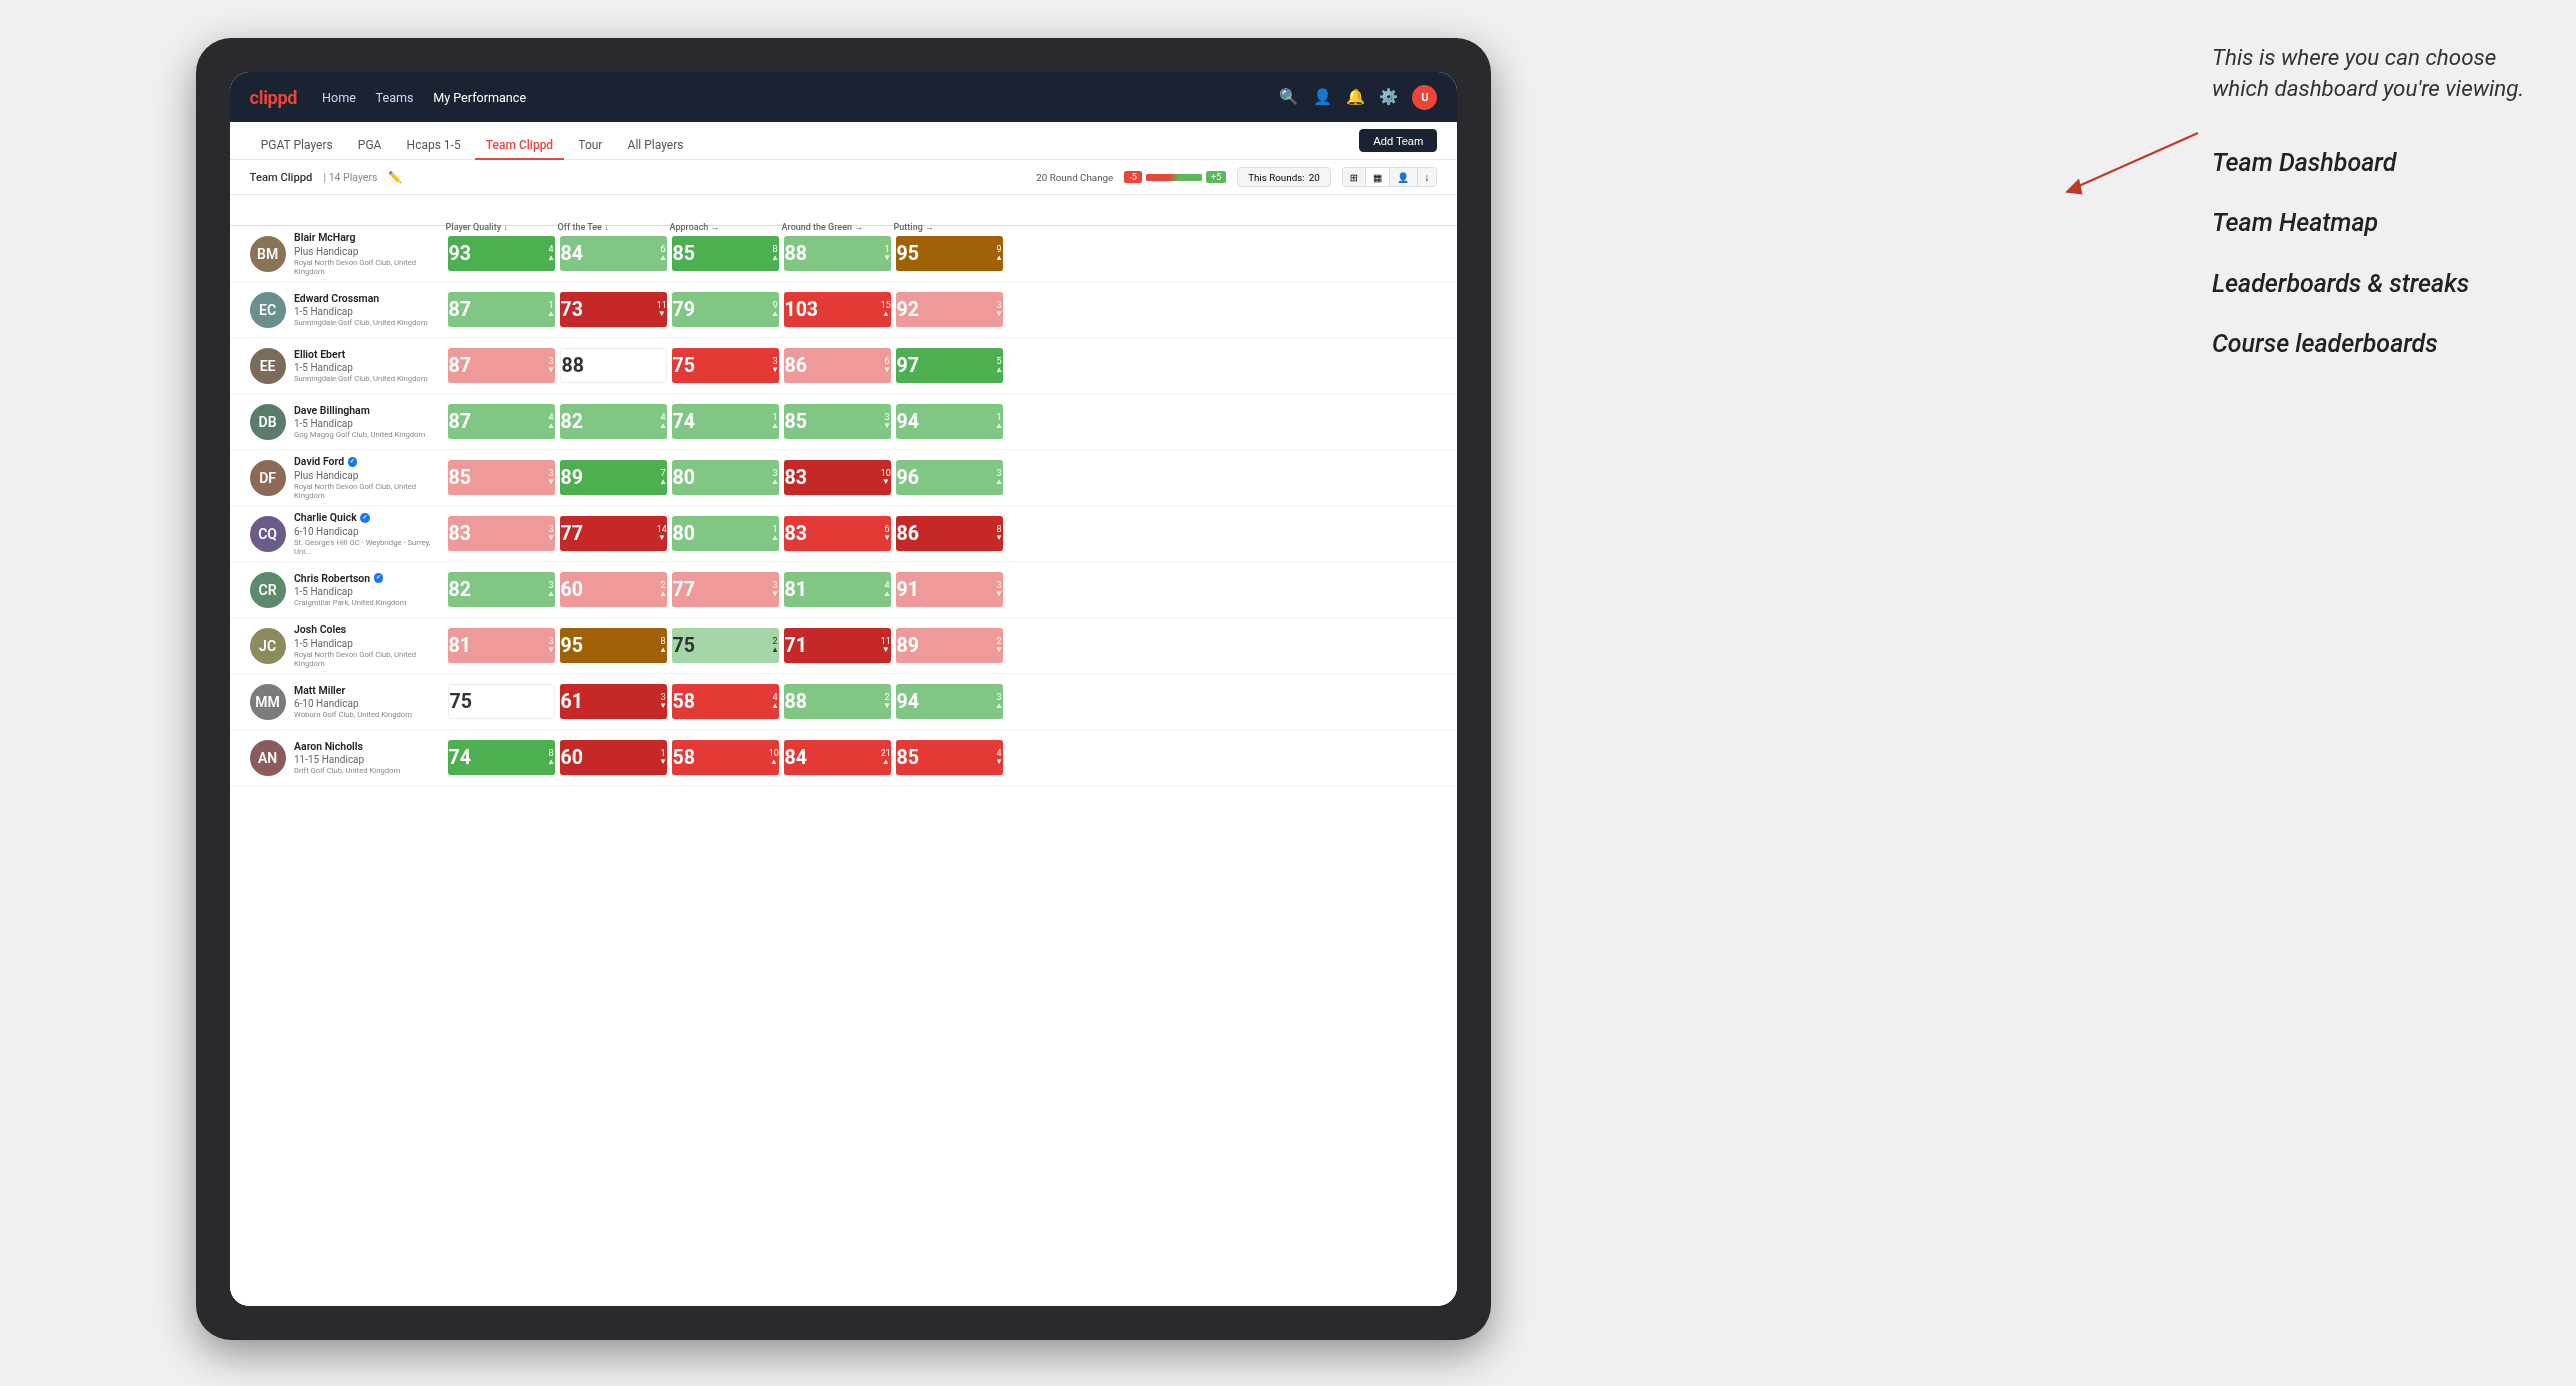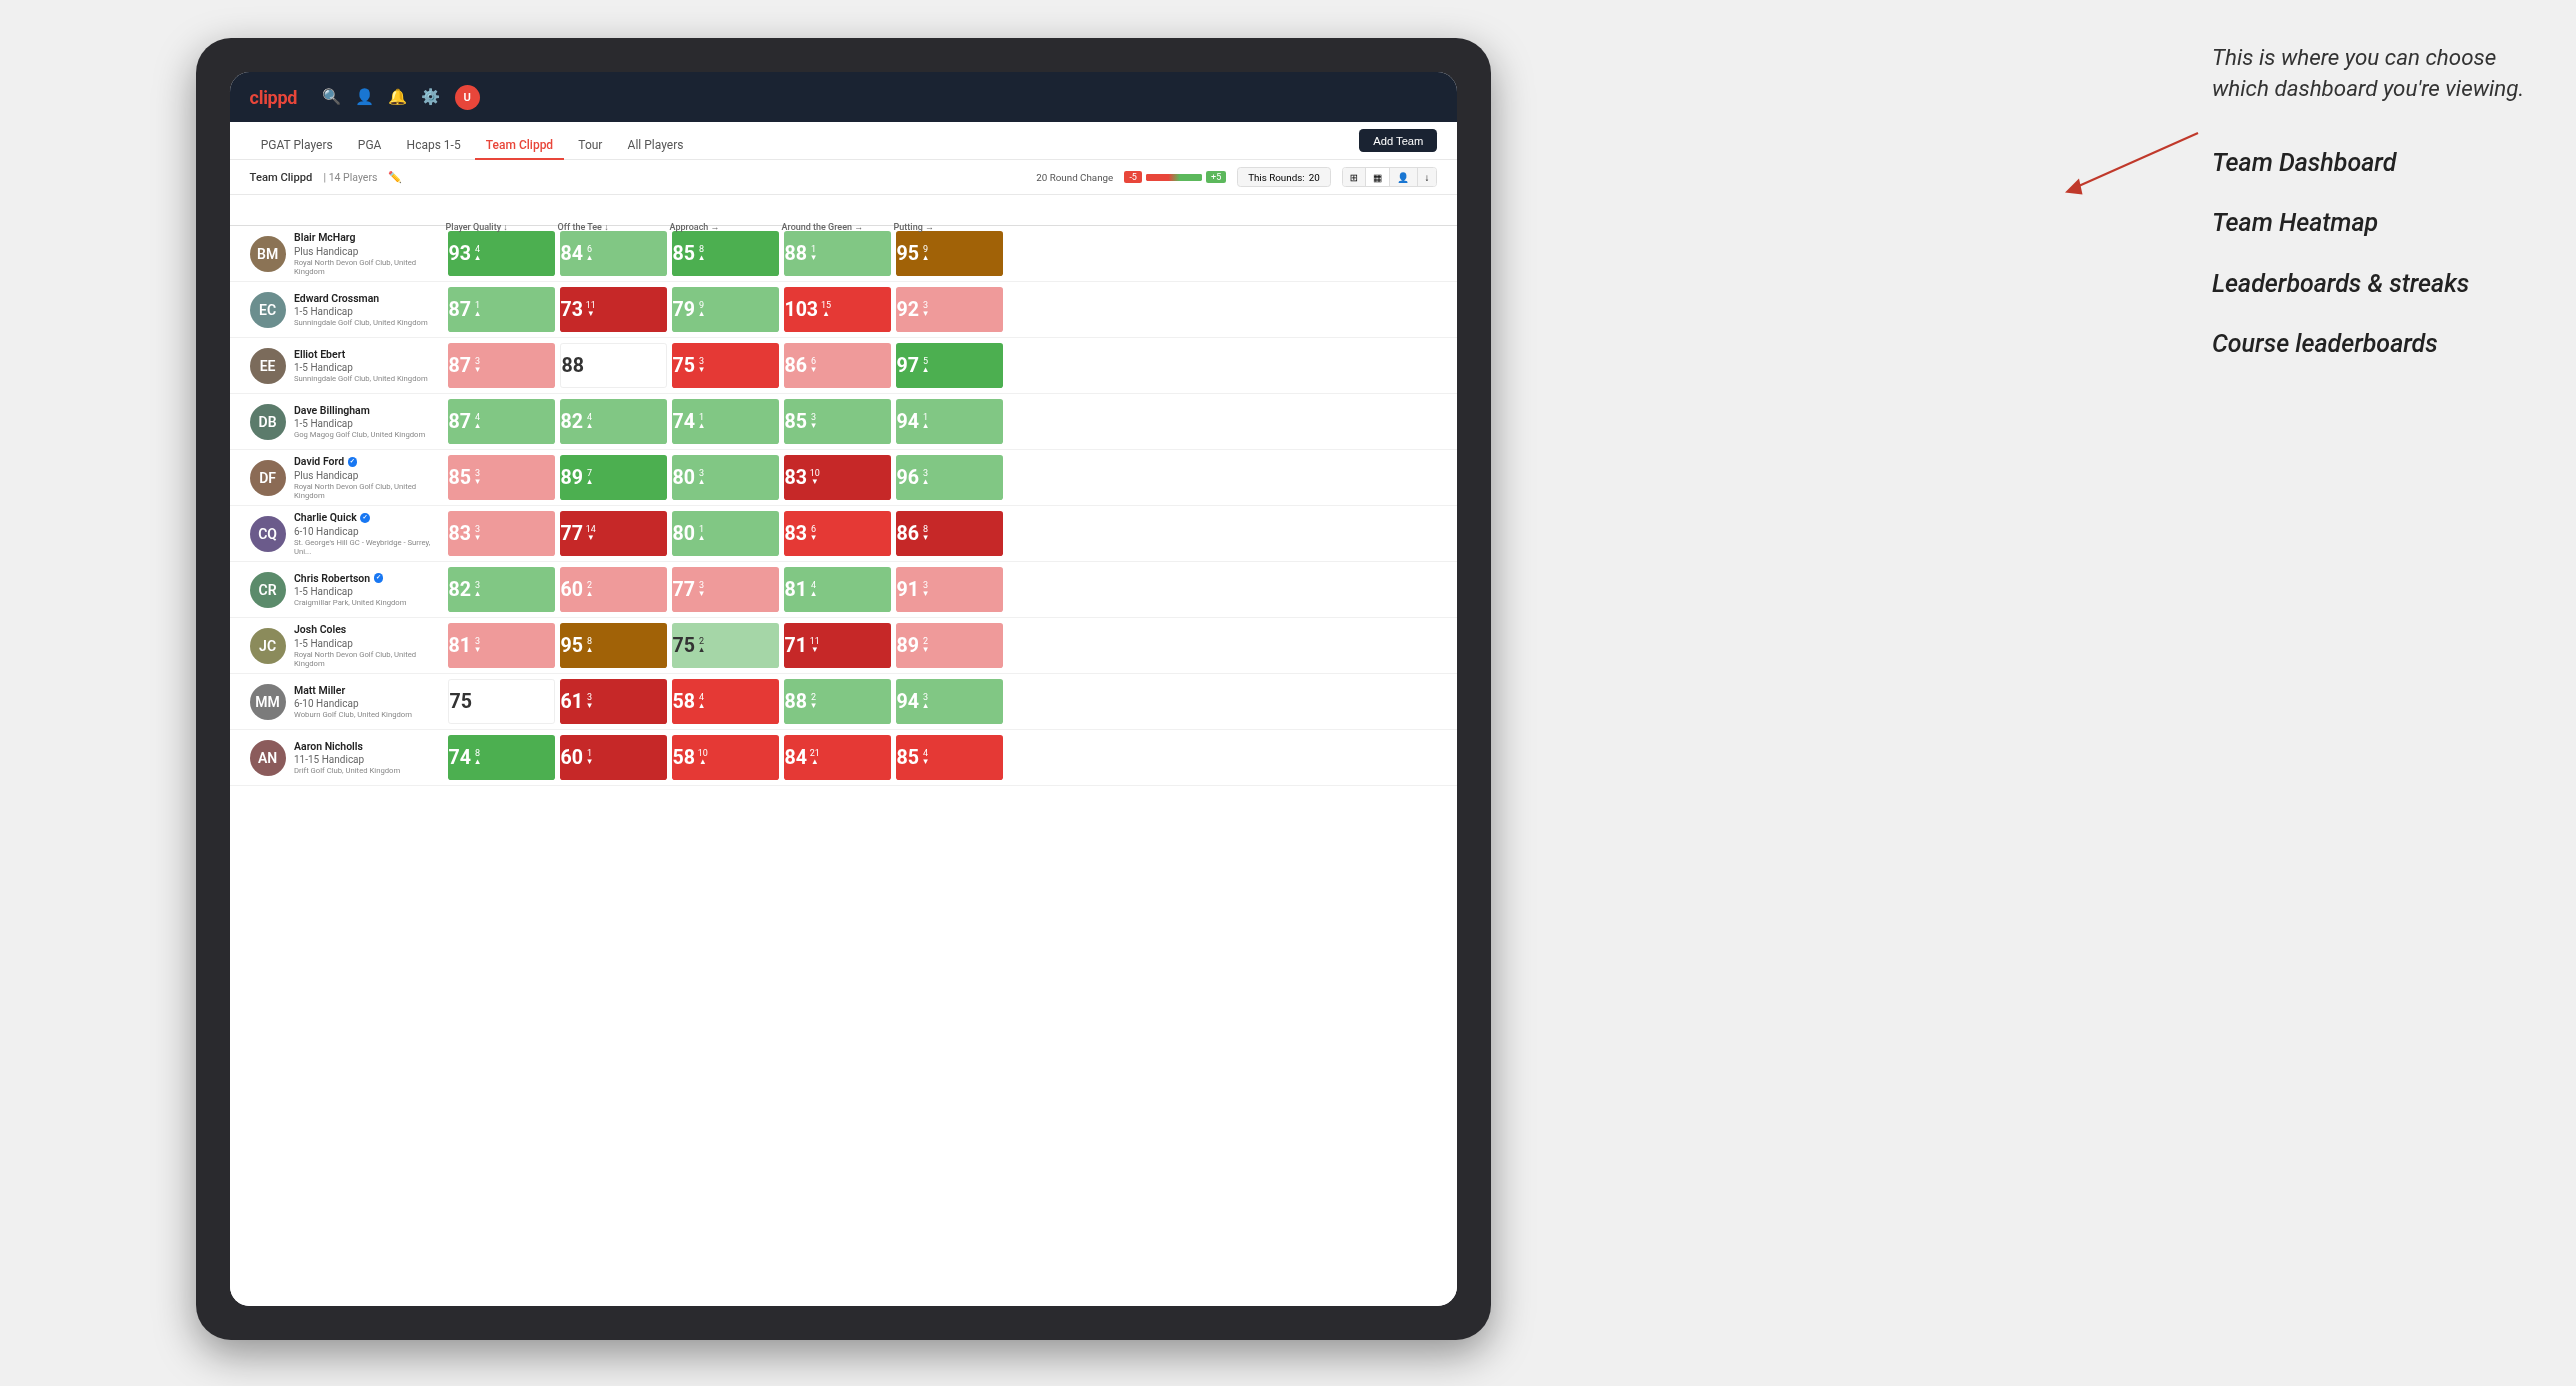--- a/index.html
+++ b/index.html
@@ -316,22 +316,22 @@
       color: #666;
     }
     .player-club {
       font-size: 7.7px;
       color: #888;
     }
 
     .score-cell {
       display: flex;
       align-items: center;
-      justify-content: flex-start;
-      height: 45px;
+      justify-content: space-between;
+      height: 35px;
       border-radius: 2.8px;
       margin: 1.4px 2.8px;
       font-size: 19.6px;
       font-weight: 700;
       color: #fff;
       position: relative;
     }
     .score-cell.white {
       background: #fff;
       color: #333;
@@ -369,20 +369,25 @@
     }
   </style>
 </head>
 <body>
 
 <div class="ipad-frame">
   <div class="ipad-screen">
 
     <div class="navbar">
       <div class="nav-logo">clippd</div>
+      <div class="nav-items">
+        <span class="nav-item">Home</span>
+        <span class="nav-item">Teams</span>
+        <span class="nav-item active">My Performance</span>
+      </div>
       <div class="nav-right">
         <span class="nav-icon">🔍</span>
         <span class="nav-icon">👤</span>
         <span class="nav-icon">🔔</span>
         <span class="nav-icon">⚙️</span>
         <div class="nav-avatar">U</div>
       </div>
     </div>
 
     <div class="tabbar">

